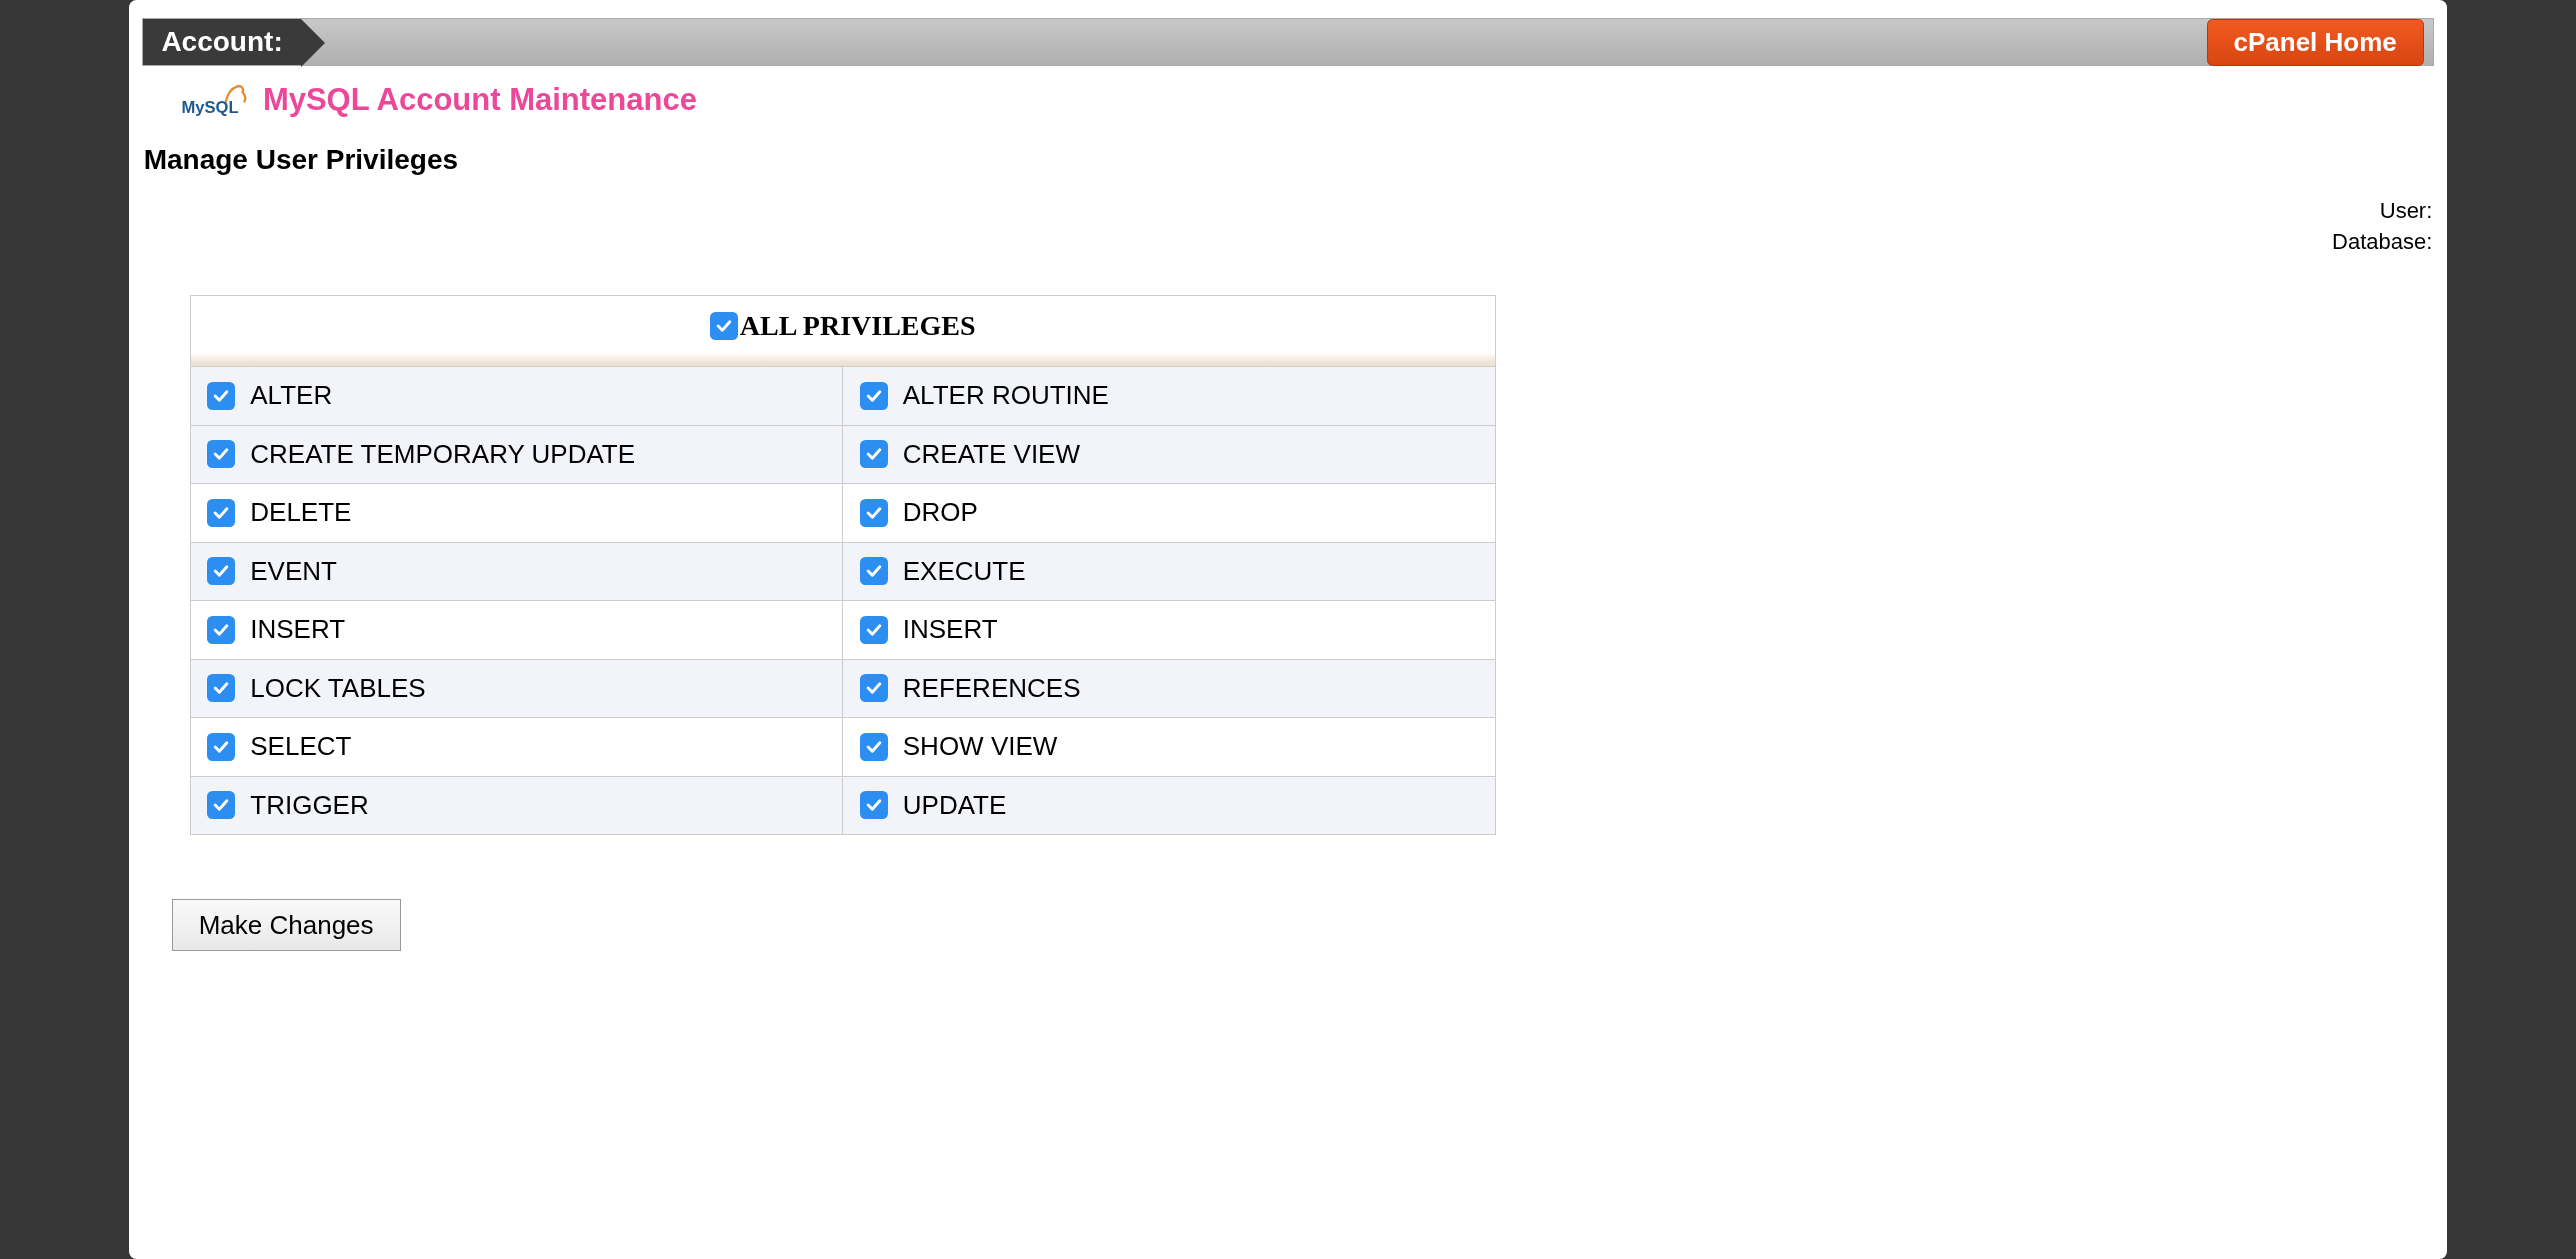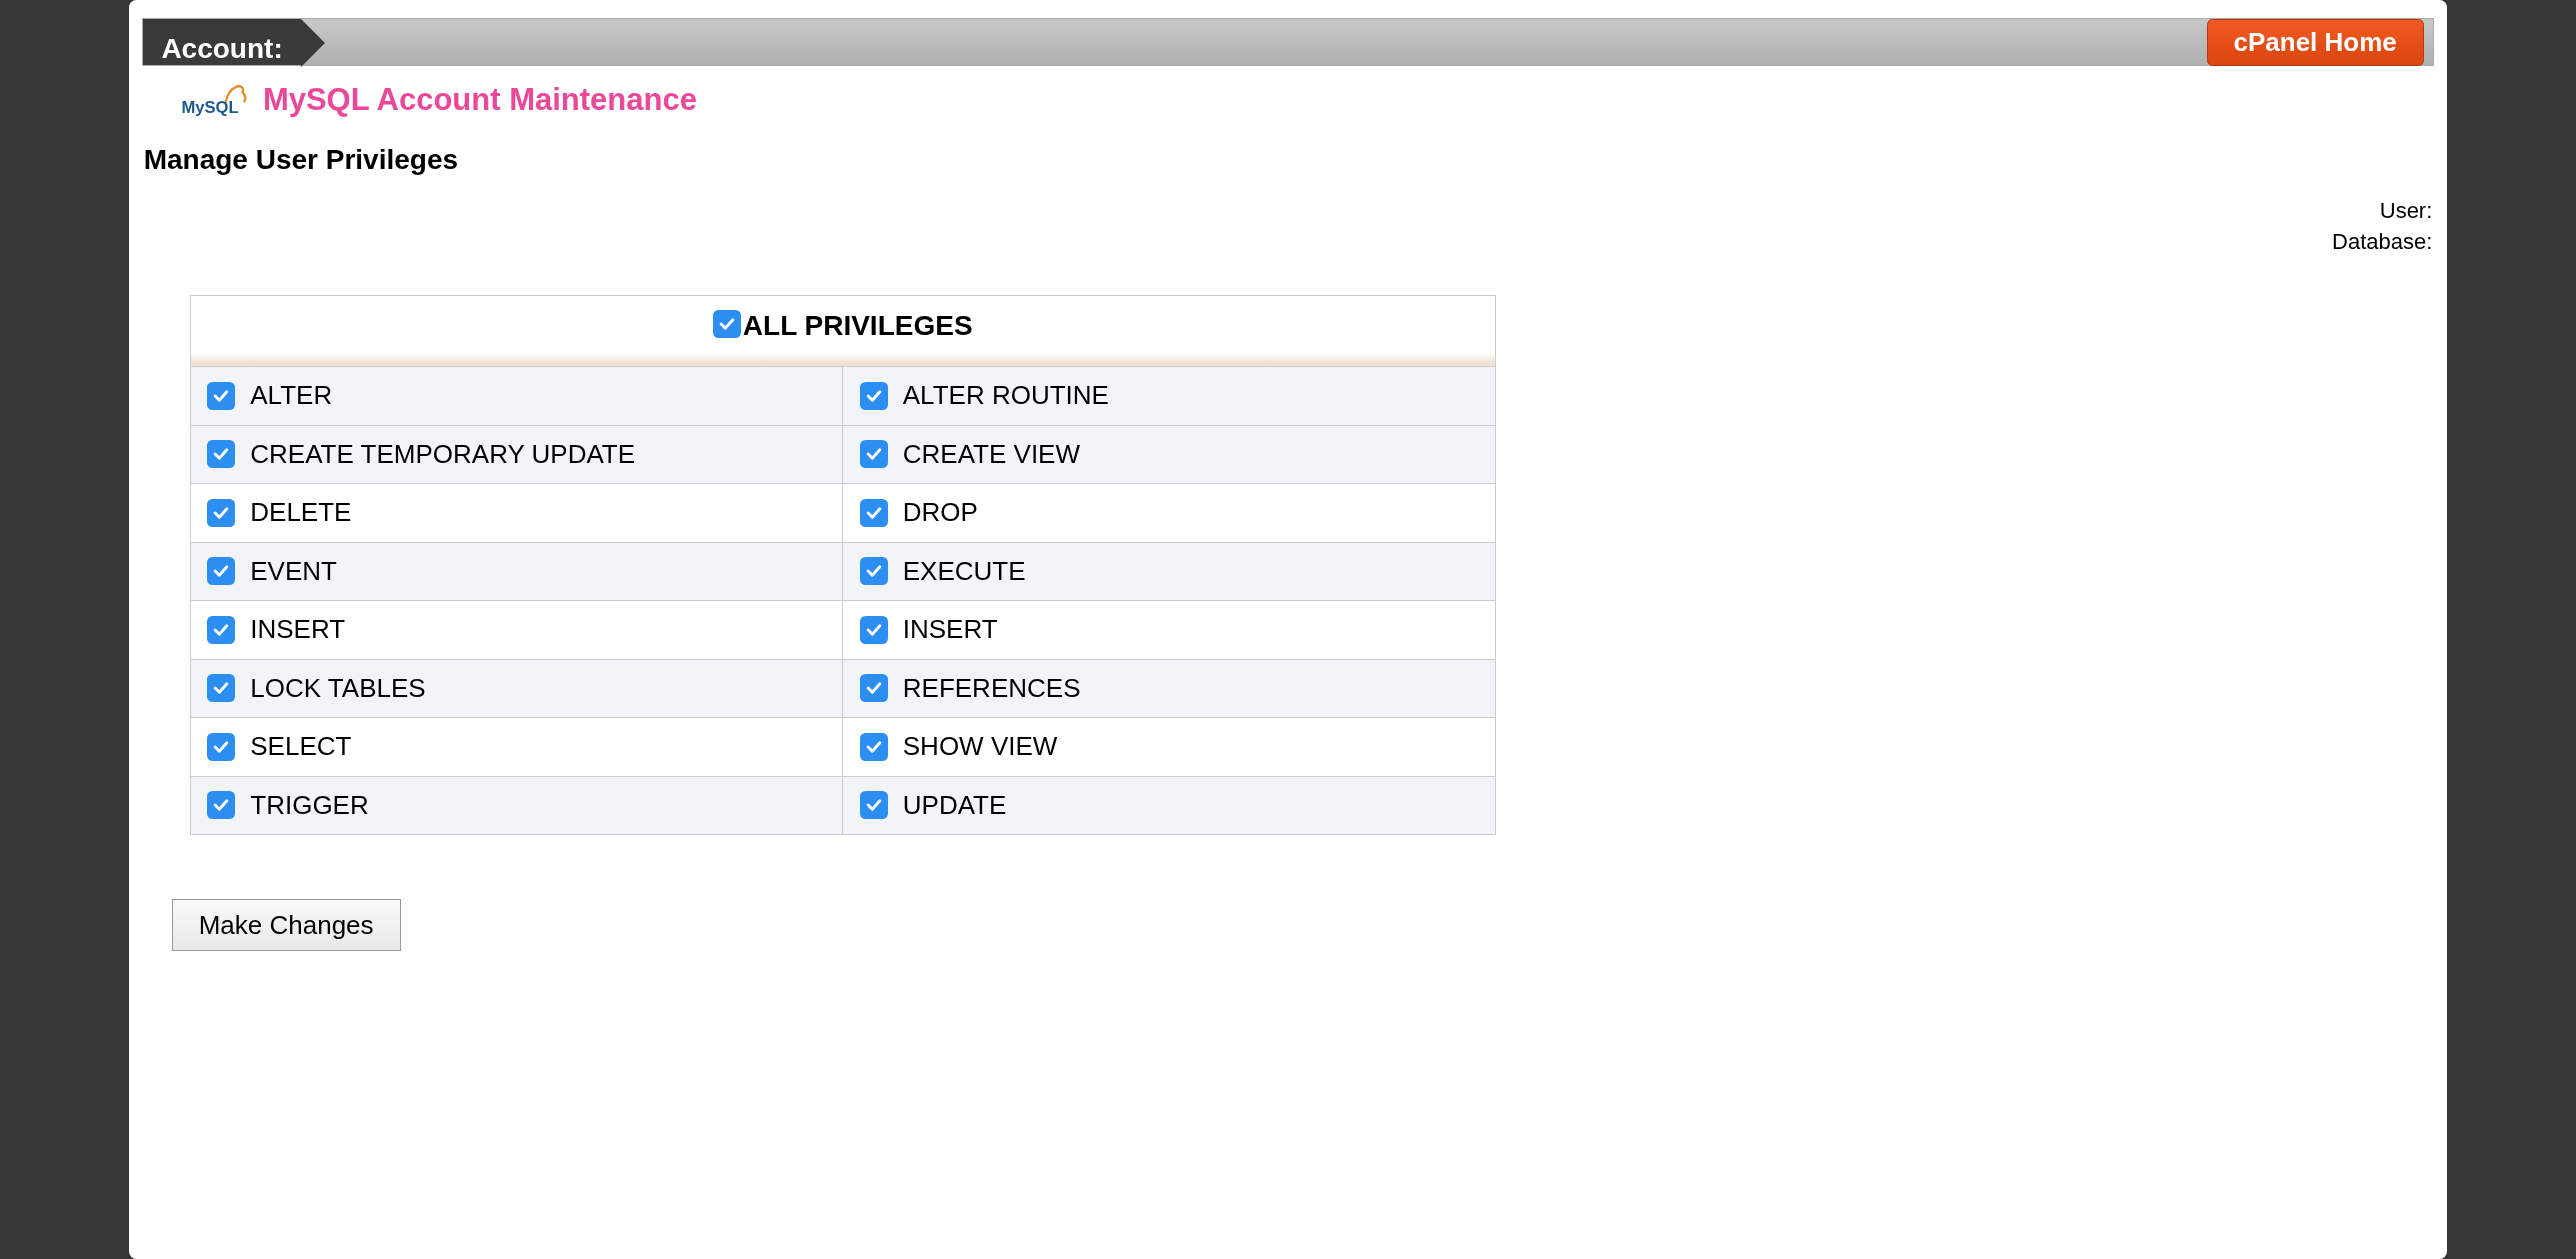--- a/index.html
+++ b/index.html
@@ -30,21 +30,21 @@
       padding: 0 9.2px 0 0;
       margin: 18.4px 13px 0 13px;
       border: 0.9px solid #aaa;
     }
     .account-label-wrap {
       background: #3a3a3a;
       color: #fff;
       font-weight: bold;
       height: 100%;
       display: flex;
-      align-items: flex-end;
+      align-items: center;
       padding: 0 18.4px 0 18.4px;
       font-size: 28px;
       position: relative;
     }
     .account-label-wrap::after {
       content: '';
       position: absolute;
       right: -24px;
       top: 0;
       width: 0;
@@ -123,23 +123,25 @@
       text-align: center;
       padding: 14.7px 0 11px 0;
       background: #fff;
     }
     .priv-gradient {
       height: 13px;
       background: linear-gradient(to bottom, #fff 0%, #f0e4d6 70%, #eee0cd 100%);
     }
     .all-priv-cell {
       display: inline-flex;
+      align-items: center;
       gap: 2px;
       font-weight: bold;
       font-size: 28px;
+      font-family: Liberation Serif, serif;
     }
     .priv-row td {
       border: 0.9px solid #ccc;
       padding: 13px 16.6px;
       width: 50%;
       vertical-align: middle;
     }
     .priv-row.odd td {
       background: #f2f4fa;
     }

